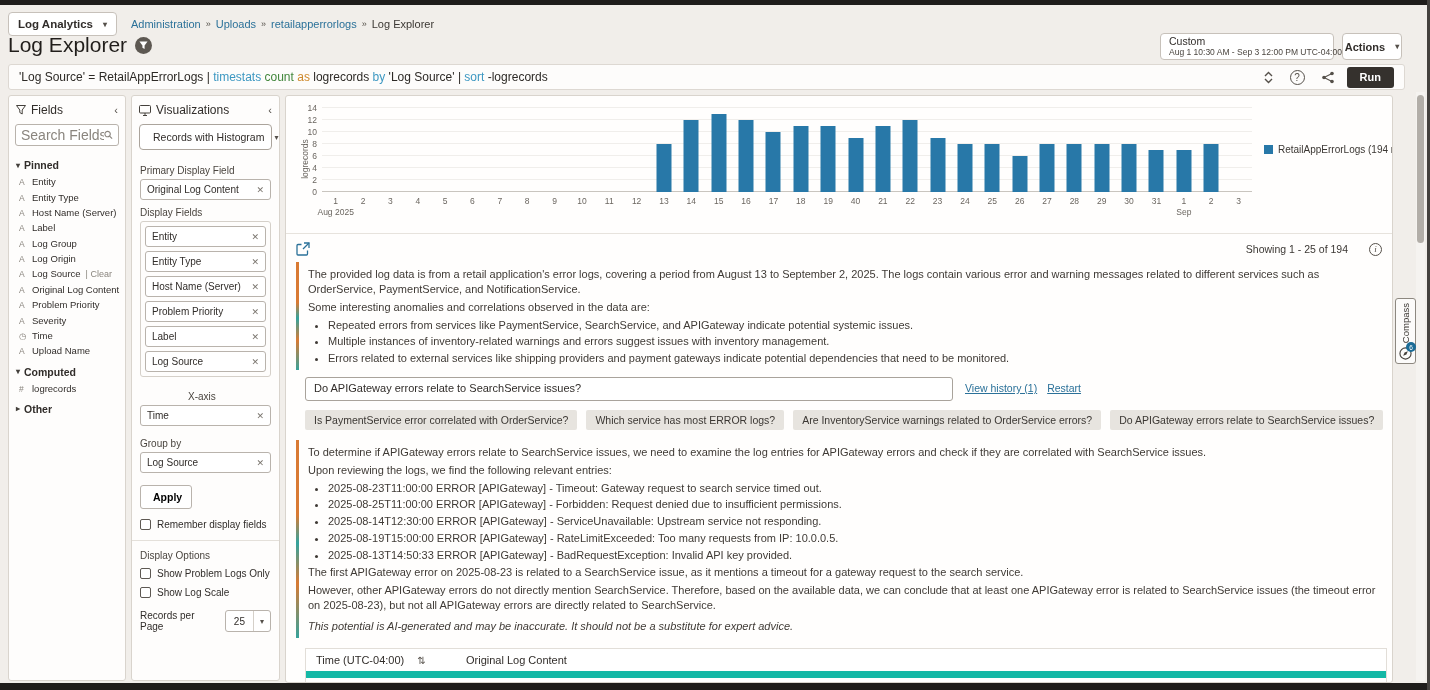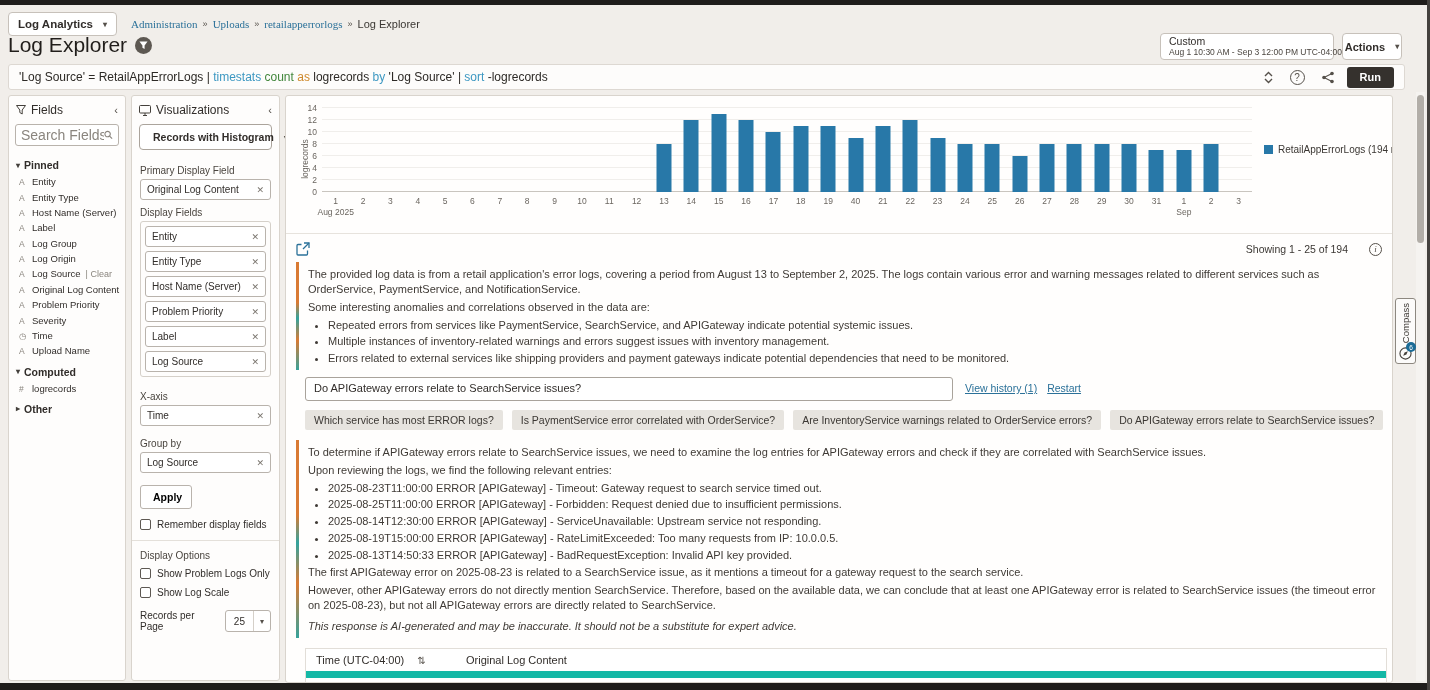--- a/index.html
+++ b/index.html
@@ -14,21 +14,21 @@
   .edge-top { top:0; height:5px; }
   .edge-bottom { bottom:0; height:7px; }
   .edge-right { position:absolute; top:0; right:0; width:3px; height:100%; background:#44413e; z-index:51; }
 
   
   .topbar { position:absolute; top:11px; left:0; right:0; height:26px; display:flex; align-items:center; }
   .nav-select { margin-left:8px; background:#fff; border:1px solid #c7c1ba; border-radius:4px; height:24px;
     display:flex; align-items:center; gap:10px; padding:0 9px; font-size:11.5px; font-weight:bold; cursor:pointer;}
   .nav-caret { font-size:8px; color:#55504a; }
   .breadcrumb { margin-left:14px; font-size:11px; display:flex; align-items:center; gap:5px; }
-  .breadcrumb a { color:#2b7199; text-decoration:none;font-family:Liberation Serif, serif; }
+  .breadcrumb a { color:#2b7199; text-decoration:none; }
   .crumb-sep { color:#55504a; font-size:9px; }
   .crumb-current { color:#3b3733; }
 
   
   .title-row { position:absolute; top:33px; left:8px; display:flex; align-items:center; gap:8px; }
   .page-title { font-size:21px; font-weight:normal; color:#211e1b; }
   .filter-badge { width:17px; height:17px; border-radius:50%; background:#5d5852; display:flex; align-items:center; justify-content:center; }
   .time-select { position:absolute; top:33px; left:1160px; width:174px; height:27px; background:#fff;
      border:1px solid #c7c1ba; border-radius:4px; display:flex; align-items:center; padding:0 8px; cursor:pointer;}
   .time-select .tl { flex:1; line-height:1.1; }
@@ -66,21 +66,21 @@
   .search-box input::placeholder { color:#8a857e; }
   .section-head { display:flex; align-items:center; gap:4px; font-size:10.5px; font-weight:bold; padding:7px 7px 3px 7px; cursor:pointer;}
   .tri { font-size:8px; color:#44403b; }
   .field-item { display:flex; align-items:baseline; gap:5px; font-size:9.5px; padding:2.2px 7px 2.2px 10px; cursor:pointer; white-space:nowrap;}
   .field-glyph { color:#8a857e; font-size:8.5px; width:8px; flex:none; }
   .field-clear { color:#8a857e; font-size:9px; }
   .field-clear a { color:#8a857e; text-decoration:none; }
 
   .viz-select { margin:2px 7px 8px 7px; height:26px; border:1px solid #aba49c; border-radius:4px; background:#fff;
      display:flex; align-items:center; gap:6px; padding:0 7px; cursor:pointer;}
-  .viz-select-label { font-size:10.5px; font-weight:bold; flex:1; white-space:nowrap; }
+  .viz-select-label { font-size:10.5px; font-weight:normal; flex:1; white-space:nowrap; }
   .form-label { font-size:10px; color:#4a453f; padding:7px 8px 3px 8px; }
   .field-box { margin:0 8px; height:21px; border:1px solid #b9b3ac; border-radius:3px; background:#fff;
      display:flex; align-items:center; padding:0 6px; font-size:10px; }
   .field-box .fb-text { flex:1; white-space:nowrap; overflow:hidden; }
   .fb-x { color:#7a756e; font-size:9px; cursor:pointer; padding-left:4px; }
   .df-group { margin:0 8px; border:1px solid #d5d0c9; border-radius:3px; padding:4px; display:flex; flex-direction:column; gap:4px; }
   .df-group .field-box { margin:0; }
   .apply-btn { margin:12px 8px 6px 8px; background:#fff; border:1px solid #b9b3ac; border-radius:3px; height:24px;
      font-size:10.5px; font-weight:bold; padding:0 12px; cursor:pointer; width:52px; font-family:inherit;}
   .chk-row { display:flex; align-items:center; gap:6px; font-size:10px; padding:4px 8px; cursor:pointer;}
@@ -350,21 +350,21 @@
       </div>
       <div class="field-box">
         <span class="fb-text">Label</span>
         <span class="fb-x">✕</span>
       </div>
       <div class="field-box">
         <span class="fb-text">Log Source</span>
         <span class="fb-x">✕</span>
       </div>
     </div>
-  <div class="form-label" style="padding-top:14px;">X-axis</div>
+  <div class="form-label" style="padding-top:14px;margin-left:48px;">X-axis</div>
   <div class="field-box">
     <span class="fb-text">Time</span>
     <span class="fb-x">✕</span>
   </div>
   <div class="form-label" style="padding-top:12px;">Group by</div>
   <div class="field-box">
     <span class="fb-text">Log Source</span>
     <span class="fb-x">✕</span>
   </div>
   <button class="apply-btn">Apply</button>
@@ -560,39 +560,39 @@
 
     <div class="question-row">
       <textarea class="question-input" style="">Do APIGateway errors relate to SearchService issues?</textarea>
       <span class="q-links">
         <a style="text-decoration:underline;">View history (1)</a>
         <a style="text-decoration:underline;">Restart</a>
       </span>
     </div>
 
     <div class="chips-row">
+        <span class="chip">Is PaymentService error correlated with OrderService?</span>
         <span class="chip">Which service has most ERROR logs?</span>
-        <span class="chip">Is PaymentService error correlated with OrderService?</span>
         <span class="chip">Are InventoryService warnings related to OrderService errors?</span>
         <span class="chip">Do APIGateway errors relate to SearchService issues?</span>
       </div>
 
     <div class="ai-block" style="margin-top:10px;">
       <p>To determine if APIGateway errors relate to SearchService issues, we need to examine the log entries for APIGateway errors and check if they are correlated with SearchService issues.</p>
       <p>Upon reviewing the logs, we find the following relevant entries:</p>
       <ul>
           <li>2025-08-23T11:00:00 ERROR [APIGateway] - Timeout: Gateway request to search service timed out.</li>
           <li>2025-08-25T11:00:00 ERROR [APIGateway] - Forbidden: Request denied due to insufficient permissions.</li>
           <li>2025-08-14T12:30:00 ERROR [APIGateway] - ServiceUnavailable: Upstream service not responding.</li>
           <li>2025-08-19T15:00:00 ERROR [APIGateway] - RateLimitExceeded: Too many requests from IP: 10.0.0.5.</li>
           <li>2025-08-13T14:50:33 ERROR [APIGateway] - BadRequestException: Invalid API key provided.</li>
         </ul>
       <p>The first APIGateway error on 2025-08-23 is related to a SearchService issue, as it mentions a timeout for a gateway request to the search service.</p>
       <p>However, other APIGateway errors do not directly mention SearchService. Therefore, based on the available data, we can conclude that at least one APIGateway error is related to SearchService issues (the timeout error on 2025-08-23), but not all APIGateway errors are directly related to SearchService.</p>
-      <p class="disclaimer">This response is AI-generated and may be inaccurate. It should not be a substitute for expert advice.</p>
+      <p class="disclaimer">This potential is AI-generated and may be inaccurate. It should not be a substitute for expert advice.</p>
     </div>
 
     <div class="log-table">
       <div class="t-head">
         <span>
           <span>Time (UTC-04:00)</span>
           <span class="t-sort">⇅</span>
         </span>
         <span>Original Log Content</span>
         <span></span>

